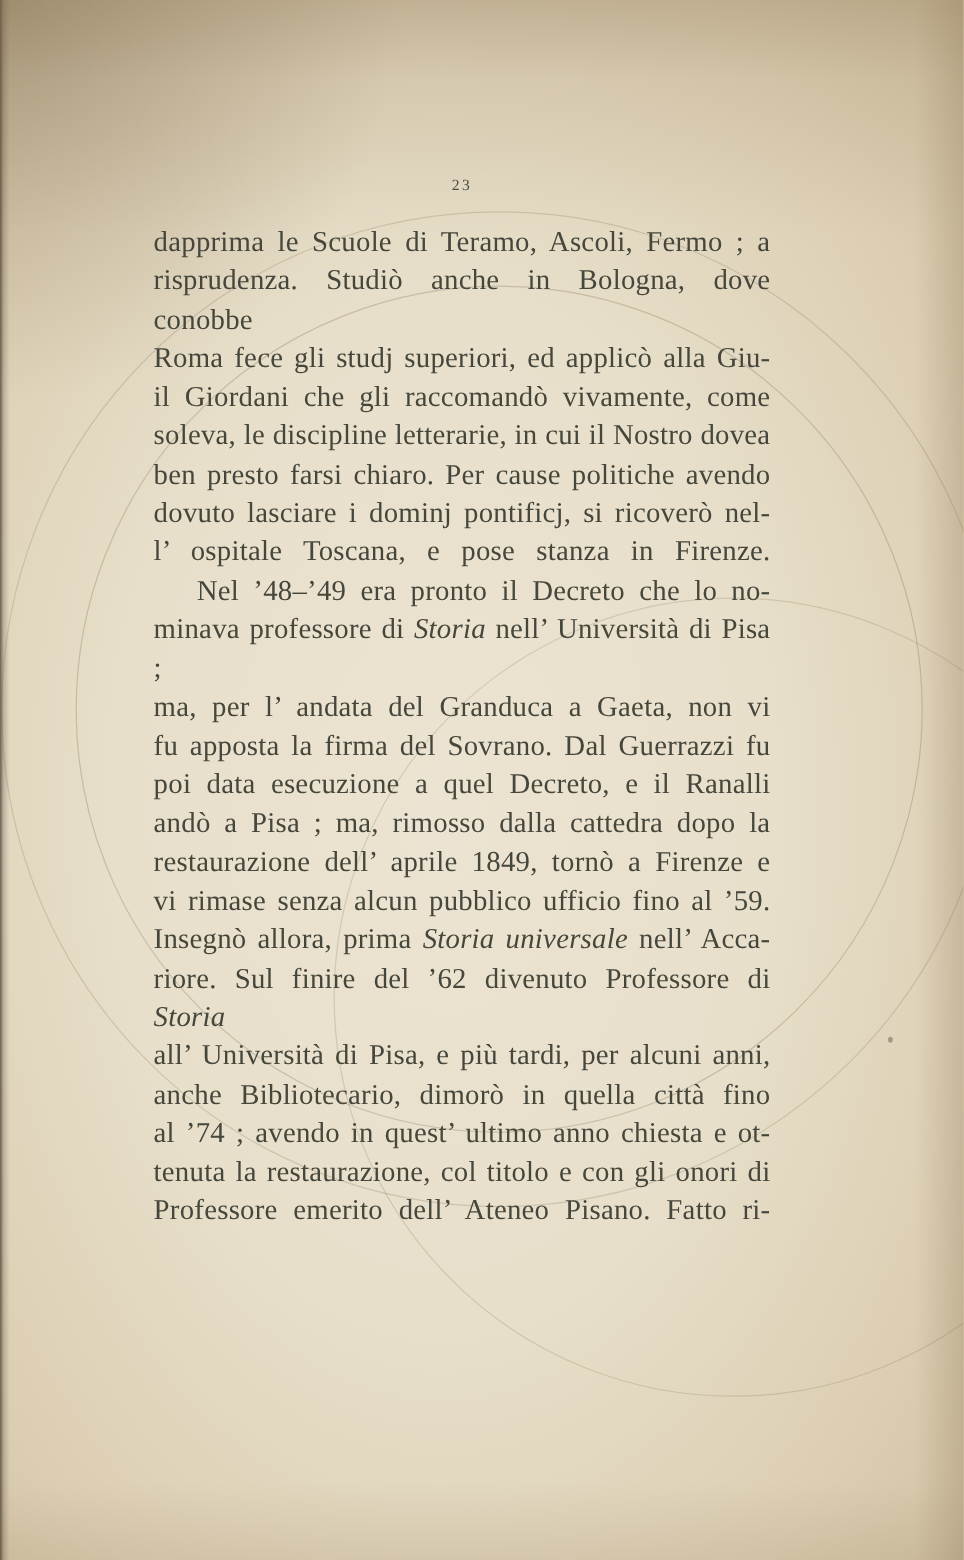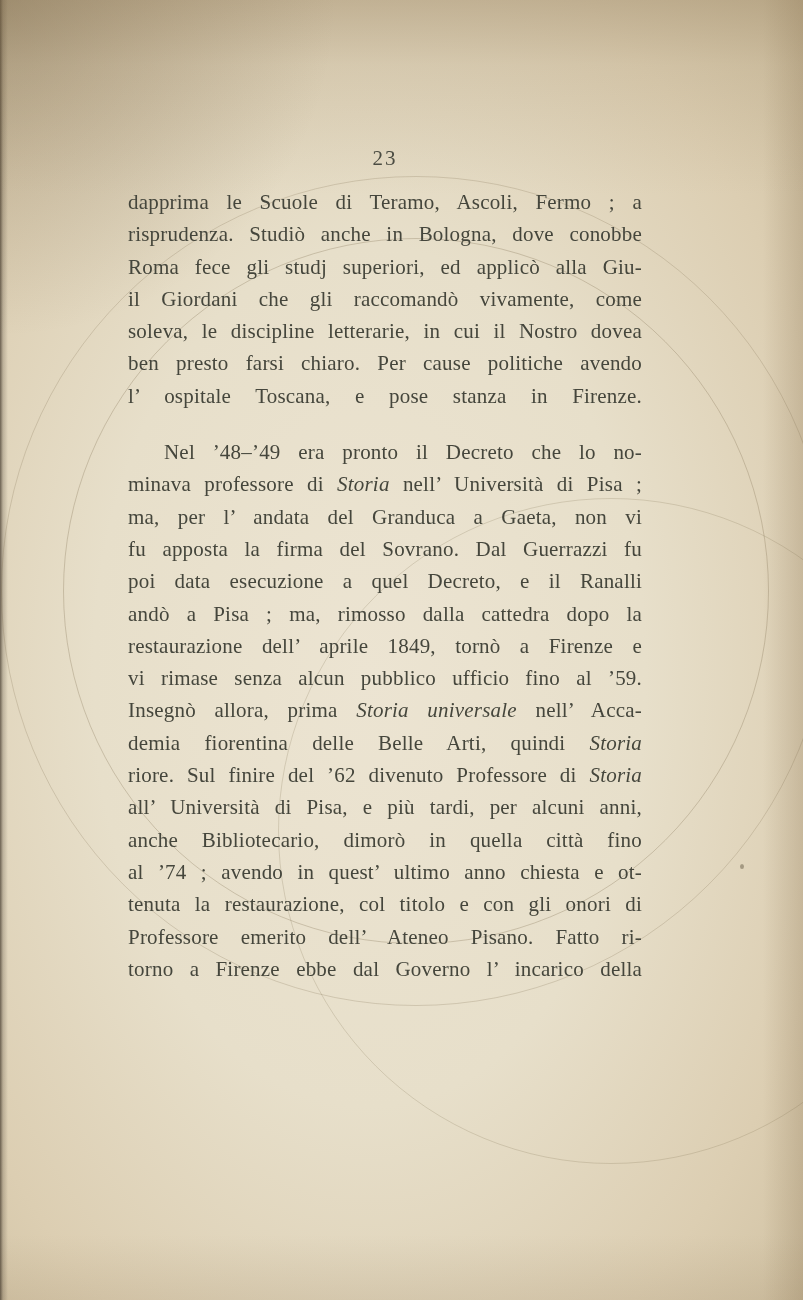--- a/index.html
+++ b/index.html
@@ -23,39 +23,39 @@
       linear-gradient(270deg, rgba(140,118,85,0.28) 0%, rgba(140,118,85,0) 5%),
       linear-gradient(0deg, rgba(150,128,95,0.16) 0%, rgba(150,128,95,0) 5%),
       radial-gradient(ellipse at 46% 52%, #ece4d2 0%, #e7dfca 45%, #dcceb2 78%, #cfc0a1 100%);
   }
   .page-number {
     position: absolute;
     left: 128px;
     top: 146px;
     width: 514px;
     text-align: center;
-    font-size: 21px;
+    font-size: 13px;
     letter-spacing: 2px;
     color: #4b4c42;
   }
   .text-block {
     position: absolute;
     left: 128px;
     top: 186px;
     width: 514px;
-    font-size: 21px;
+    font-size: 24px;
     line-height: 32.3px;
     letter-spacing: 0.2px;
     color: #45463c;
   }
   .line {
     text-align: justify;
     text-align-last: justify;
   }
-  .indent { text-indent: 36px; margin-top: 24px; }
+  .indent { text-indent: 36px; }
   .it { font-style: italic; }
   .stamp {
     position: absolute;
     border-radius: 50%;
     border: 1.2px solid rgba(125,108,78,0.30);
     pointer-events: none;
   }
   .c1 { left: 63px;  top: 238px; width: 704px; height: 704px; }
   .c2 { left: 1px;   top: 176px; width: 828px; height: 828px; border-color: rgba(125,108,78,0.24); }
   .c3 { left: 278px; top: 498px; width: 664px; height: 664px; border-color: rgba(125,108,78,0.22); }
@@ -78,32 +78,31 @@
   <div class="stamp c3"></div>
   <div class="speck"></div>
   <div class="page-number">23</div>
   <div class="text-block">
       <div class="line"><span class="">dapprima le Scuole di Teramo, Ascoli, Fermo ; a</span></div>
       <div class="line"><span class="">risprudenza. Studiò anche in Bologna, dove conobbe</span></div>
       <div class="line"><span class="">Roma fece gli studj superiori, ed applicò alla Giu-</span></div>
       <div class="line"><span class="">il Giordani che gli raccomandò vivamente, come</span></div>
       <div class="line"><span class="">soleva, le discipline letterarie, in cui il Nostro dovea</span></div>
       <div class="line"><span class="">ben presto farsi chiaro. Per cause politiche avendo</span></div>
+      <div class="line"><span class="">dovuto lasciare i dominj pontificj, si ricoverò nel-</span></div>
       <div class="line"><span class="">l’ ospitale Toscana, e pose stanza in Firenze.</span></div>
       <div class="line indent"><span class="">Nel ’48–’49 era pronto il Decreto che lo no-</span></div>
       <div class="line"><span class="">minava professore di </span><span class="it">Storia</span><span class=""> nell’ Università di Pisa ;</span></div>
       <div class="line"><span class="">ma, per l’ andata del Granduca a Gaeta, non vi</span></div>
       <div class="line"><span class="">fu apposta la firma del Sovrano. Dal Guerrazzi fu</span></div>
       <div class="line"><span class="">poi data esecuzione a quel Decreto, e il Ranalli</span></div>
       <div class="line"><span class="">andò a Pisa ; ma, rimosso dalla cattedra dopo la</span></div>
       <div class="line"><span class="">restaurazione dell’ aprile 1849, tornò a Firenze e</span></div>
       <div class="line"><span class="">vi rimase senza alcun pubblico ufficio fino al ’59.</span></div>
       <div class="line"><span class="">Insegnò allora, prima </span><span class="it">Storia universale</span><span class=""> nell’ Acca-</span></div>
-      <div class="line"><span class="">demia fiorentina delle Belle Arti, quindi </span><span class="it">Storia</span></div>
       <div class="line"><span class="">riore. Sul finire del ’62 divenuto Professore di </span><span class="it">Storia</span></div>
       <div class="line"><span class="">all’ Università di Pisa, e più tardi, per alcuni anni,</span></div>
       <div class="line"><span class="">anche Bibliotecario, dimorò in quella città fino</span></div>
       <div class="line"><span class="">al ’74 ; avendo in quest’ ultimo anno chiesta e ot-</span></div>
       <div class="line"><span class="">tenuta la restaurazione, col titolo e con gli onori di</span></div>
       <div class="line"><span class="">Professore emerito dell’ Ateneo Pisano. Fatto ri-</span></div>
-      <div class="line"><span class="">torno a Firenze ebbe dal Governo l’ incarico della</span></div>
     </div>
 </div>
 
 </body></html>

